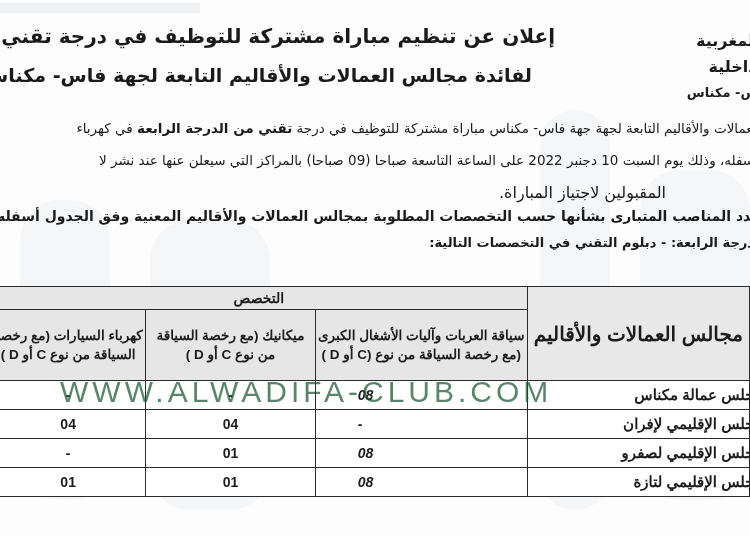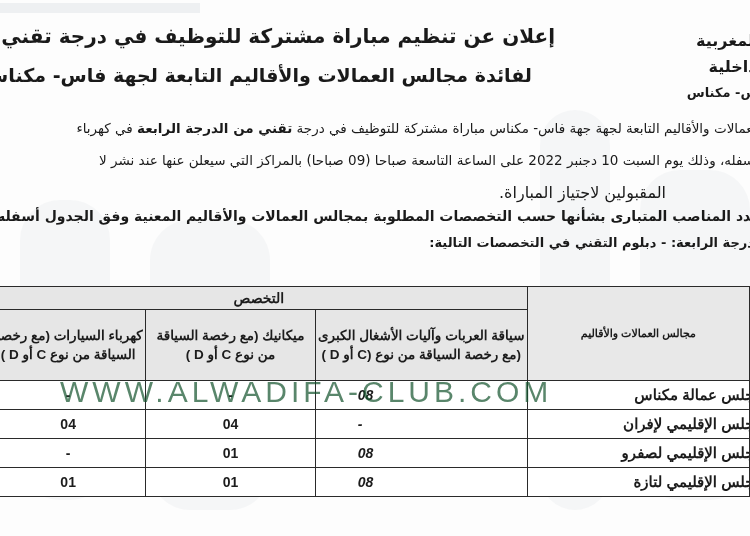--- a/index.html
+++ b/index.html
@@ -116,21 +116,21 @@
     font-size: 14px;
   }
   .hdr-sub {
     height: 70px;
     line-height: 19px;
     font-size: 13.5px;
     vertical-align: middle;
   }
   .hdr-region {
     width: 218px;
-    font-size: 11px;
+    font-size: 20px;
     background: #e8e8e8;
   }
   .col-a { width: 208px; }
   .col-b { width: 166px; }
   .col-c { width: 152px; }
   td.region {
     text-align: right;
     font-size: 15px;
     font-weight: normal;
     padding-right: 0;

